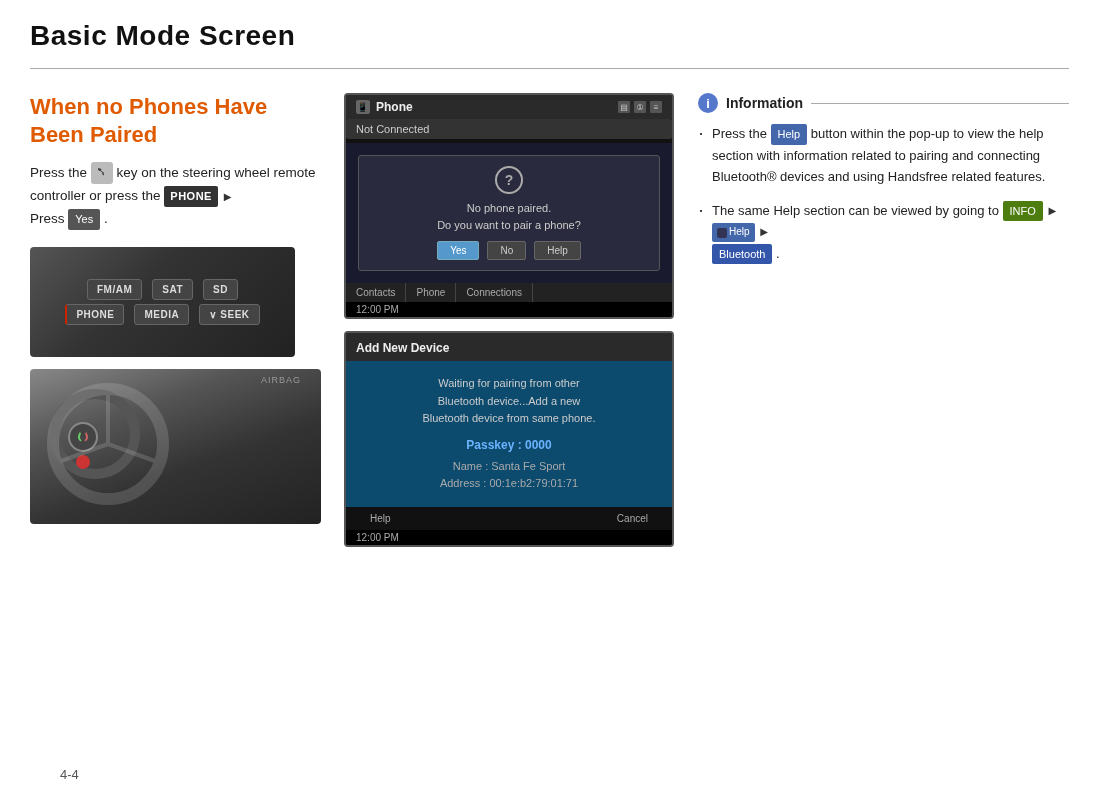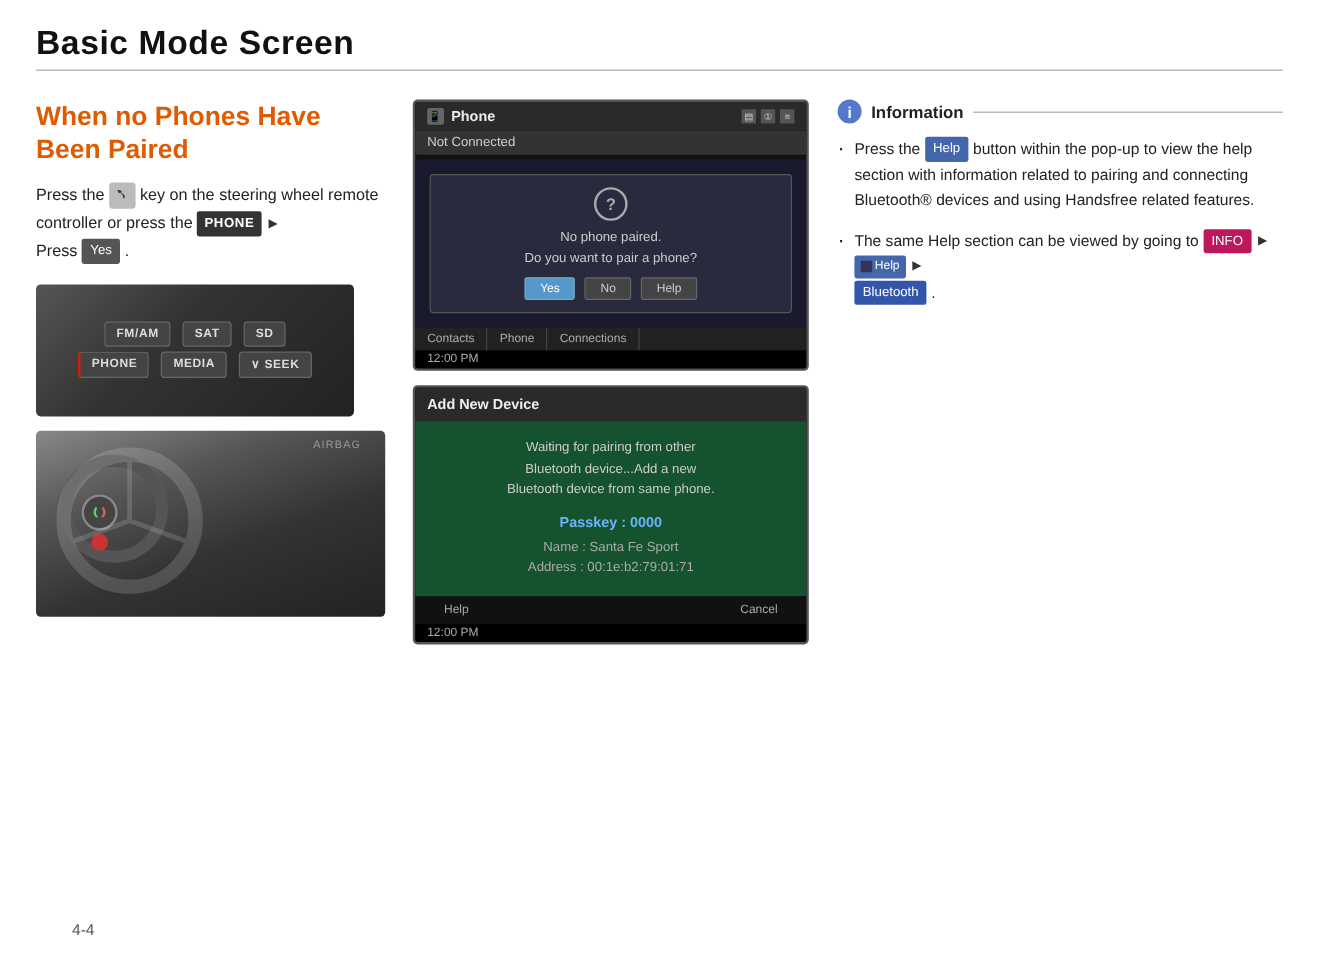--- a/index.html
+++ b/index.html
@@ -10,21 +10,21 @@
       min-height: 809px;
       padding: 20px 30px 30px 30px;
       color: #222;
     }
 
     
     .page-title {
       font-size: 28px;
       font-weight: bold;
       color: #111;
-      margin-bottom: 6px;
+      margin-bottom: 16px;
       letter-spacing: 0.5px;
     }
     .title-divider {
       border: none;
       border-top: 1.5px solid #aaa;
       margin-bottom: 24px;
     }
 
     
     .main-layout {
@@ -284,21 +284,21 @@
     .add-device-header {
       background: #2a2a2a;
       padding: 5px 10px;
     }
     .add-device-title {
       color: #eee;
       font-size: 12px;
       font-weight: bold;
     }
     .add-device-body {
-      background: #14532d;
+      background: #0c4a6e;
       padding: 14px 12px;
       text-align: center;
     }
     .add-device-main-text {
       color: #ccc;
       font-size: 11px;
       line-height: 1.6;
       margin-bottom: 10px;
     }
     .passkey-text {
@@ -387,21 +387,21 @@
       display: inline-block;
       background: #4466aa;
       color: #fff;
       font-size: 11px;
       padding: 1px 7px;
       border-radius: 2px;
       vertical-align: middle;
     }
     .badge-info {
       display: inline-block;
-      background: #be185d;
+      background: #4d7c0f;
       color: #fff;
       font-size: 11px;
       padding: 1px 7px;
       border-radius: 2px;
       vertical-align: middle;
     }
     .badge-help-sm {
       display: inline-block;
       background: #4466aa;
       color: #fff;

